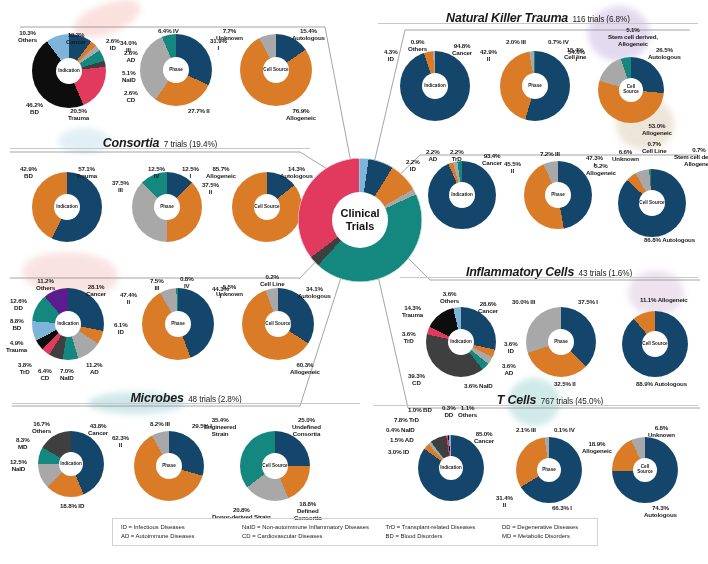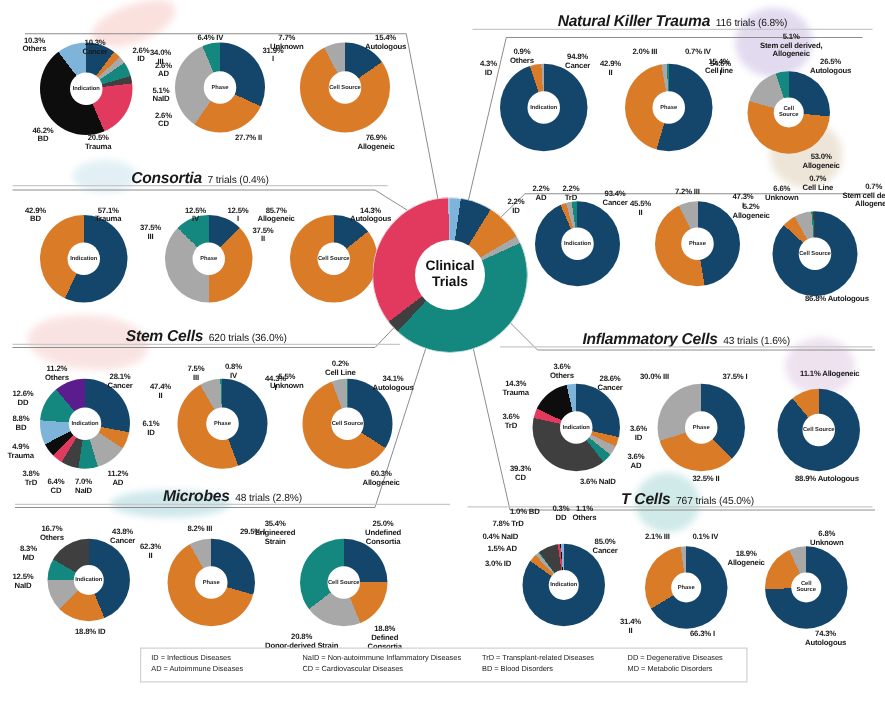--- a/index.html
+++ b/index.html
@@ -140,21 +140,21 @@
         <div class="dlabel c" style="left: 270px; top: 24px;">26.5%<br>Autologous</div>
         <div class="dlabel c" style="left: 264px; top: 100px;">53.0%<br>Allogeneic</div>
         <div class="dlabel c" style="left: 186px; top: 24px;">15.4%<br>Cell line</div>
         <div class="dlabel c" style="left: 230px; top: 4px;">5.1%<br>Stem cell derived,<br>Allogeneic</div>
       </div>
   </div>
 
   <div class="panel" style="left:10px;top:133px;width:300px;height:125px;">
     <div class="panel-head" style="text-align:center;">
       <span class="panel-title">Consortia</span>
-      <span class="panel-sub">7 trials (0.4%)</span>
+      <span class="panel-sub">7 trials (19.4%)</span>
       <div class="head-rule"></div>
     </div>
     <div class="donuts" style="height:108px;">
         <div class="donut" style="left: 22px; top: 24px; width: 70px; height: 70px; background: conic-gradient(rgb(20, 70, 107) 0deg, rgb(20, 70, 107) 205.56deg, rgb(218, 123, 40) 205.56deg, rgb(218, 123, 40) 360deg);">
           <div class="hole" style="width: 26px; height: 26px; left: 22px; top: 22px; font-size: 4.6px;">Indication</div>
         </div>
         <div class="dlabel c" style="left: 66px; top: 18px;">57.1%<br>Trauma</div>
         <div class="dlabel c" style="left: 10px; top: 18px;">42.9%<br>BD</div>
         <div class="donut" style="left: 122px; top: 24px; width: 70px; height: 70px; background: conic-gradient(rgb(20, 70, 107) 0deg, rgb(20, 70, 107) 45deg, rgb(218, 123, 40) 45deg, rgb(218, 123, 40) 180deg, rgb(168, 168, 168) 180deg, rgb(168, 168, 168) 315deg, rgb(20, 136, 127) 315deg, rgb(20, 136, 127) 360deg);">
           <div class="hole" style="width: 26px; height: 26px; left: 22px; top: 22px; font-size: 4.6px;">Phase</div>
@@ -191,25 +191,20 @@
         </div>
         <div class="dlabel c" style="left: 244px; top: 104px;">86.8% Autologous</div>
         <div class="dlabel c" style="left: 186px; top: 30px;">5.2%<br>Allogeneic</div>
         <div class="dlabel c" style="left: 212px; top: 16px;">6.6%<br>Unknown</div>
         <div class="dlabel c" style="left: 242px; top: 8px;">0.7%<br>Cell Line</div>
         <div class="dlabel c" style="left: 274px; top: 14px;">0.7%<br>Stem cell derived,<br>Allogeneic</div>
       </div>
   </div>
 
   <div class="panel" style="left:10px;top:260px;width:310px;height:130px;">
-    <div class="panel-head" style="text-align:center;">
-      <span class="panel-title">Stem Cells</span>
-      <span class="panel-sub">620 trials (36.0%)</span>
-      <div class="head-rule"></div>
-    </div>
     <div class="donuts" style="height:112px;">
         <div class="donut" style="left: 22px; top: 28px; width: 72px; height: 72px; background: conic-gradient(rgb(20, 70, 107) 0deg, rgb(20, 70, 107) 101.059deg, rgb(218, 123, 40) 101.059deg, rgb(218, 123, 40) 122.997deg, rgb(168, 168, 168) 122.997deg, rgb(168, 168, 168) 163.277deg, rgb(20, 136, 127) 163.277deg, rgb(20, 136, 127) 188.452deg, rgb(63, 63, 63) 188.452deg, rgb(63, 63, 63) 211.469deg, rgb(226, 58, 94) 211.469deg, rgb(226, 58, 94) 225.135deg, rgb(13, 13, 13) 225.135deg, rgb(13, 13, 13) 242.757deg, rgb(127, 180, 218) 242.757deg, rgb(127, 180, 218) 274.406deg, rgb(20, 136, 127) 274.406deg, rgb(20, 136, 127) 319.72deg, rgb(91, 29, 142) 319.72deg, rgb(91, 29, 142) 360deg);">
           <div class="hole" style="width: 26px; height: 26px; left: 23px; top: 23px; font-size: 4.6px;">Indication</div>
         </div>
         <div class="dlabel c" style="left: 76px; top: 24px;">28.1%<br>Cancer</div>
         <div class="dlabel c" style="left: 104px; top: 62px;">6.1%<br>ID</div>
         <div class="dlabel c" style="left: 76px; top: 102px;">11.2%<br>AD</div>
         <div class="dlabel c" style="left: 50px; top: 108px;">7.0%<br>NaID</div>
         <div class="dlabel c" style="left: 28px; top: 108px;">6.4%<br>CD</div>
         <div class="dlabel c" style="left: 8px; top: 102px;">3.8%<br>TrD</div>

